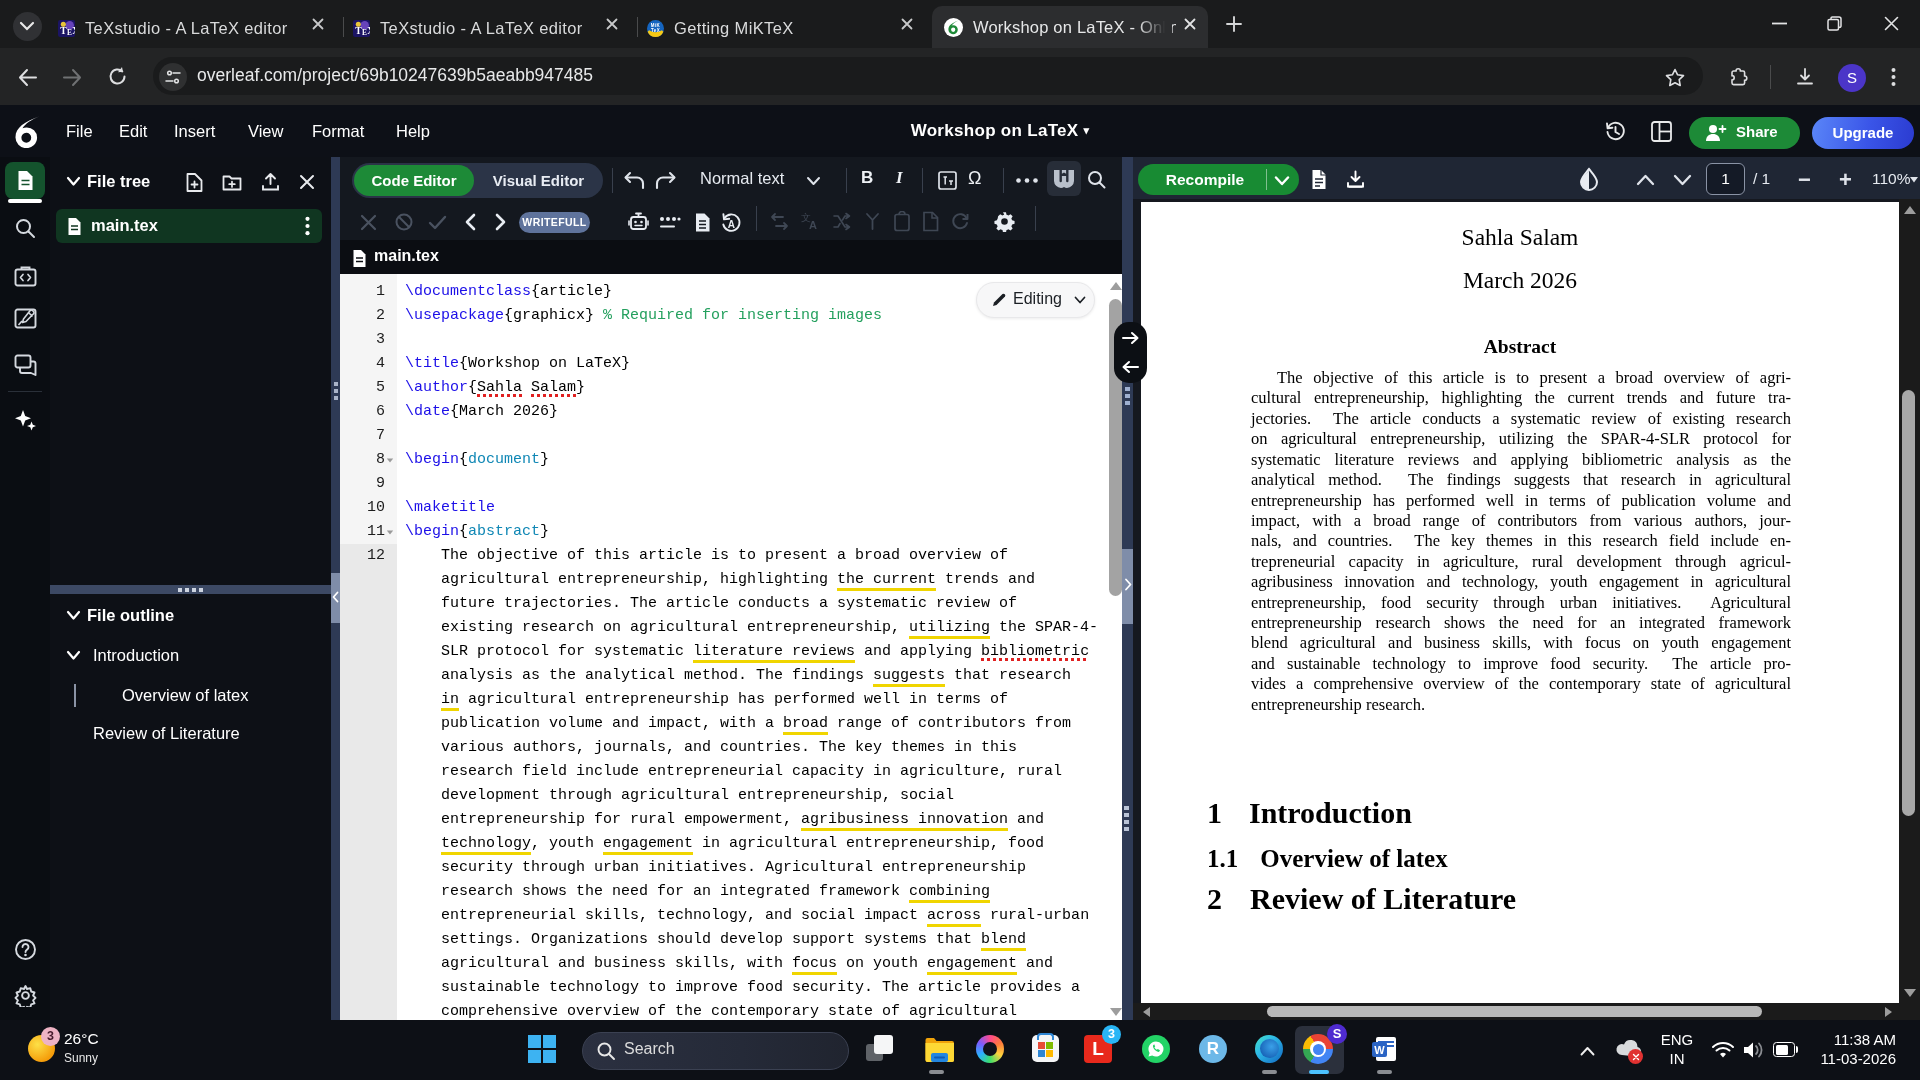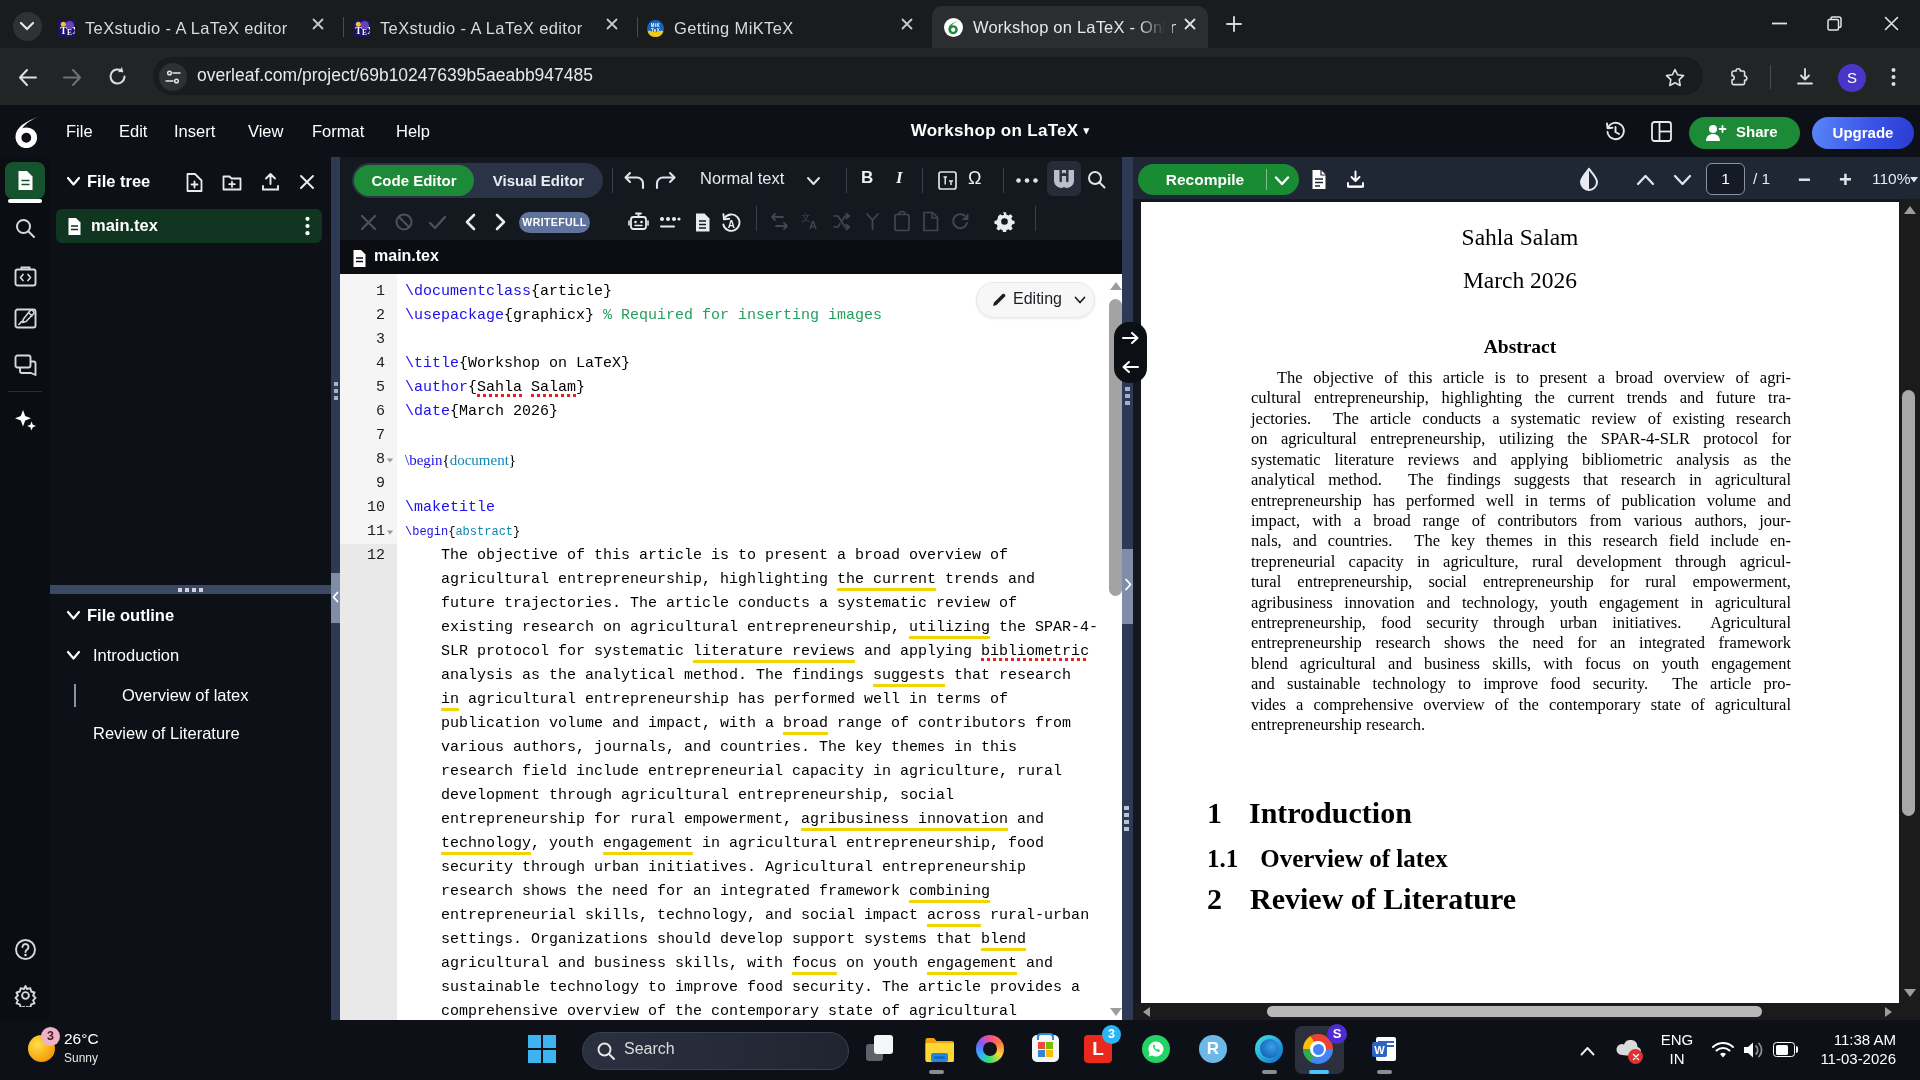--- a/index.html
+++ b/index.html
@@ -452,23 +452,23 @@
   </svg>
 <svg class="abs" style="left:386px; top:529px;" width="8" height="7" viewBox="0 0 10 8">
     <path d="M1 1.5 L5 6.5 L9 1.5 Z" fill="#9a9a9a"></path>
   </svg>
 
 <div class="abs cline" style="left:405px; top:280px; font-family:'Liberation Mono',monospace; font-size:15px; line-height:24px;"><span class="kw">\documentclass</span>{article}</div>
 <div class="abs cline" style="left:405px; top:304px; font-family:'Liberation Mono',monospace; font-size:15px; line-height:24px;"><span class="kw">\usepackage</span>{graphicx} <span class="cmt">% Required for inserting images</span></div>
 <div class="abs cline" style="left:405px; top:352px; font-family:'Liberation Mono',monospace; font-size:15px; line-height:24px;"><span class="kw">\title</span>{Workshop on LaTeX}</div>
 <div class="abs cline" style="left:405px; top:376px; font-family:'Liberation Mono',monospace; font-size:15px; line-height:24px;"><span class="kw">\author</span>{<span class="rul">Sahla</span> <span class="rul">Salam</span>}</div>
 <div class="abs cline" style="left:405px; top:400px; font-family:'Liberation Mono',monospace; font-size:15px; line-height:24px;"><span class="kw">\date</span>{March 2026}</div>
-<div class="abs cline" style="left:405px; top:448px; font-family:Liberation Serif, serif; font-size:15px; line-height:24px;"><span class="kw">\begin</span>{<span class="env">document</span>}</div>
+<div class="abs cline" style="left:405px; top:448px; font-family:Liberation Mono, monospace; font-size:15px; line-height:24px;"><span class="kw">\begin</span>{<span class="env">document</span>}</div>
 <div class="abs cline" style="left:405px; top:496px; font-family:'Liberation Mono',monospace; font-size:15px; line-height:24px;"><span class="kw">\maketitle</span></div>
-<div class="abs cline" style="left:405px; top:520px; font-family:'Liberation Mono',monospace; font-size:12px; line-height:24px;"><span class="kw">\begin</span>{<span class="env">abstract</span>}</div>
+<div class="abs cline" style="left:405px; top:520px; font-family:'Liberation Mono',monospace; font-size:15px; line-height:24px;"><span class="kw">\begin</span>{<span class="env">abstract</span>}</div>
 
 <div id="wrap12" class="abs" style="left:441px; top:544px; font-family:'Liberation Mono',monospace; font-size:15px; line-height:24px; color:#000;">
 <div style="white-space:pre;">The objective of this article is to present a broad overview of</div>
 <div style="white-space:pre;">agricultural entrepreneurship, highlighting <span class="yul">the current</span> trends and</div>
 <div style="white-space:pre;">future trajectories. The article conducts a systematic review of</div>
 <div style="white-space:pre;">existing research on agricultural entrepreneurship, <span class="yul">utilizing</span> the SPAR-4-</div>
 <div style="white-space:pre;">SLR protocol for systematic <span class="yul">literature reviews</span> and applying <span class="rul">bibliometric</span></div>
 <div style="white-space:pre;">analysis as the analytical method. The findings <span class="yul">suggests</span> that research</div>
 <div style="white-space:pre;"><span class="yul">in</span> agricultural entrepreneurship has performed well in terms of</div>
 <div style="white-space:pre;">publication volume and impact, with a <span class="yul">broad</span> range of contributors from</div>
@@ -565,21 +565,20 @@
 <div class="jline" style="padding-left:26px;">The objective of this article is to present a broad overview of agri-</div>
 <div class="jline">cultural entrepreneurship, highlighting the current trends and future tra-</div>
 <div class="jline">jectories.&nbsp; The article conducts a systematic review of existing research</div>
 <div class="jline">on agricultural entrepreneurship, utilizing the SPAR-4-SLR protocol for</div>
 <div class="jline">systematic literature reviews and applying bibliometric analysis as the</div>
 <div class="jline">analytical method.&nbsp; The findings suggests that research in agricultural</div>
 <div class="jline">entrepreneurship has performed well in terms of publication volume and</div>
 <div class="jline">impact, with a broad range of contributors from various authors, jour-</div>
 <div class="jline">nals, and countries.&nbsp; The key themes in this research field include en-</div>
 <div class="jline">trepreneurial capacity in agriculture, rural development through agricul-</div>
-<div class="jline">tural entrepreneurship, social entrepreneurship for rural empowerment,</div>
 <div class="jline">agribusiness innovation and technology, youth engagement in agricultural</div>
 <div class="jline">entrepreneurship, food security through urban initiatives.&nbsp; Agricultural</div>
 <div class="jline">entrepreneurship research shows the need for an integrated framework</div>
 <div class="jline">blend agricultural and business skills, with focus on youth engagement</div>
 <div class="jline">and sustainable technology to improve food security.&nbsp; The article pro-</div>
 <div class="jline">vides a comprehensive overview of the contemporary state of agricultural</div>
 <div style="white-space:nowrap;">entrepreneurship research.</div>
 </div>
 <div class="abs pser" style="left:1207px; top:796px; font-size:30px; font-weight:bold; color:#000;">1<span style="display:inline-block; width:27px;"></span>Introduction</div>
 <div class="abs pser" style="left:1207px; top:845px; font-size:25px; font-weight:bold; color:#000;">1.1<span style="display:inline-block; width:22px;"></span>Overview of latex</div>

